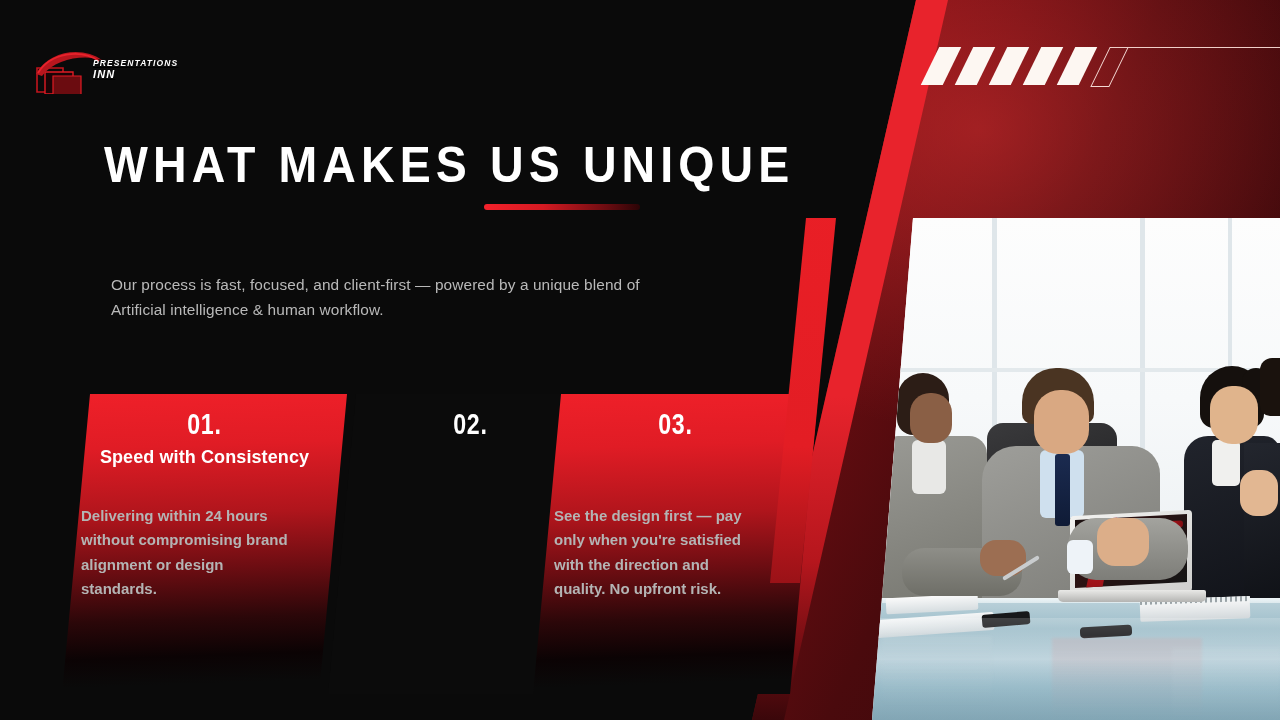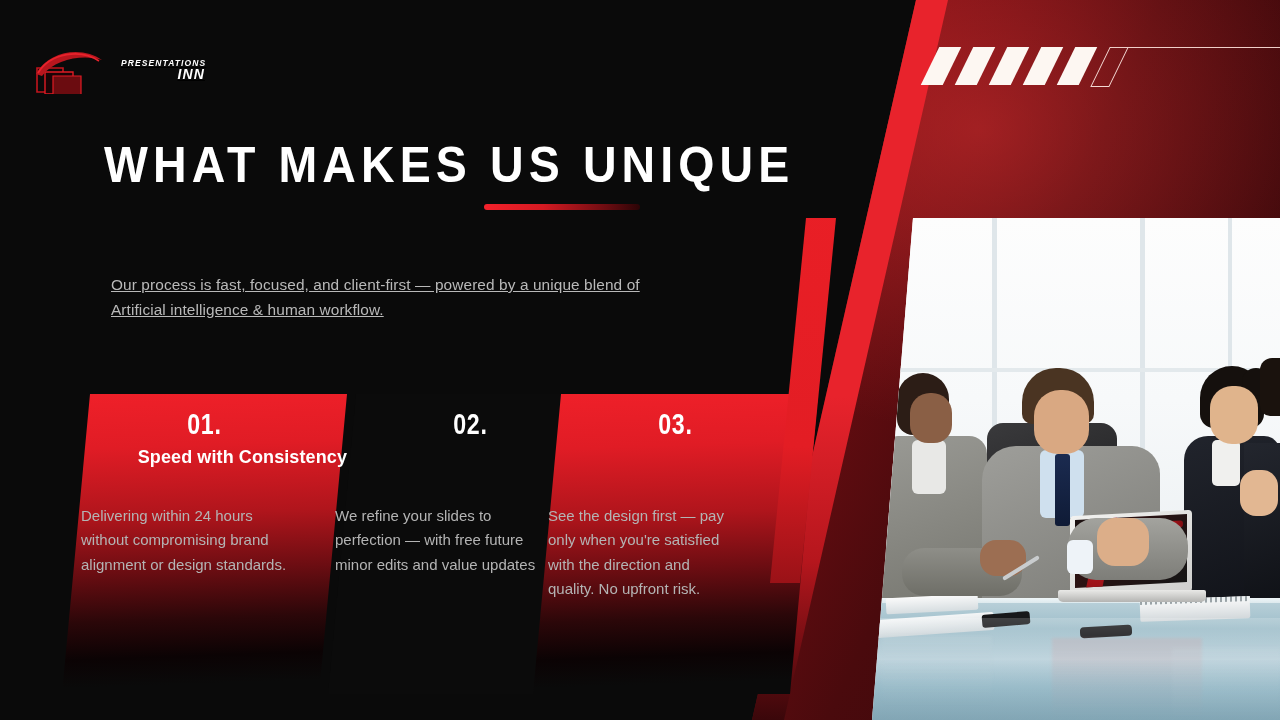--- a/index.html
+++ b/index.html
@@ -42,27 +42,27 @@
     border:1.4px solid #f4d9d4;background:transparent;
     transform:skewX(-26deg);
   }
   .stripe-rule{
     position:absolute;top:0px;left:181px;width:330px;height:1.4px;background:#f0cfc9;
   }
 
   
   .logo{position:absolute;left:33px;top:40px;width:160px;height:56px;}
   .logo-mark{position:absolute;left:0;top:6px;width:70px;height:48px;}
-  .logo-text{position:absolute;left:88px;top:18px;width:84px;text-align:right;text-decoration:underline;}
+  .logo-text{position:absolute;left:60px;top:18px;width:84px;text-align:left;text-decoration:underline;}
   .logo-l1{
     color:#ffffff;font-size:8.5px;font-weight:700;letter-spacing:1.1px;
     font-style:italic;font-family:"Liberation Sans",sans-serif;line-height:11px;
   }
   .logo-l2{
-    color:#ffffff;font-size:14px;font-weight:700;letter-spacing:1.1px;
+    color:#ffffff;font-size:11px;font-weight:700;letter-spacing:1.1px;
     font-style:italic;font-family:"Liberation Sans",sans-serif;line-height:11px;
   }
 
   
   .title{
     position:absolute;left:104px;top:136px;
     color:#ffffff;font-size:50px;line-height:58px;font-weight:700;
     letter-spacing:5.5px;
     font-family:"Liberation Sans Narrow","Liberation Sans",sans-serif;
     transform:scaleX(.93);transform-origin:left center;
@@ -71,21 +71,20 @@
   .title-underline{
     position:absolute;left:484px;top:204px;width:156px;height:6px;border-radius:3px;
     background:linear-gradient(90deg,#f4212b 0%,#d41a22 38%,#6d0c11 78%,#2a0406 100%);
   }
 
   
   .intro{
     position:absolute;left:111px;top:273px;width:545px;
     color:#b9b9b9;font-size:15.4px;line-height:24.6px;font-weight:400;
     letter-spacing:.1px;
-    text-decoration:underline;
   }
 
   
   .cards{position:absolute;left:0;top:0;width:1280px;height:720px;margin-top:16px;}
   .card{position:absolute;top:378px;height:300px;}
 
   
   #card-1{left:62px;width:285px;}
   #card-1 .fill{
     position:absolute;inset:0;
@@ -117,31 +116,31 @@
     clip-path:polygon(28px 0, 285px 0, 257px 300px, 0 300px);
   }
 
   .card-num{
     position:absolute;top:14px;left:0;width:100%;text-align:center;
     color:#ffffff;font-size:29px;font-weight:700;letter-spacing:1px;
     font-family:"Liberation Sans Narrow","Liberation Sans",sans-serif;
     transform:scaleX(.80);
   }
   .card-title{
-    position:absolute;top:52px;left:0;width:100%;text-align:right;
+    position:absolute;top:52px;left:0;width:100%;text-align:center;
     color:#ffffff;font-size:18px;line-height:22px;font-weight:700;
     letter-spacing:.1px;
   }
   .card-body{
     position:absolute;top:110px;
-    color:#b4b4b4;font-size:15px;line-height:24.4px;font-weight:400;
+    color:#b4b4b4;font-size:15px;line-height:24.4px;font-weight:700;
   }
   #card-1 .card-body{left:19px;width:215px;}
   #card-2 .card-body{left:7px;width:210px;}
-  #card-3 .card-body{left:15px;width:190px;}
+  #card-3 .card-body{left:21px;width:190px;}
 
   
   .photo{
     position:absolute;left:872px;top:218px;width:408px;height:502px;
     overflow:hidden;
     -webkit-clip-path:polygon(41px 0, 408px 0, 408px 502px, 0 502px);
     clip-path:polygon(41px 0, 408px 0, 408px 502px, 0 502px);
     background:#ffffff;
   }
   .ph{position:absolute;}
@@ -297,21 +296,20 @@
       <div class="fill"></div>
       <div class="card-num">01.</div>
       <div class="card-title">Speed with Consistency</div>
       <div class="card-body">Delivering within 24 hours without compromising brand alignment or design standards.</div>
     </div>
 
     <div class="card" id="card-2">
       <div class="outline"></div>
       <div class="fill"></div>
       <div class="card-num">02.</div>
-      <div class="card-body">We refine your slides to perfection — with free future minor edits and value updates</div>
     </div>
 
     <div class="card" id="card-3">
       <div class="fill"></div>
       <div class="card-num">03.</div>
       <div class="card-body">See the design first — pay only when you're satisfied with the direction and quality. No upfront risk.</div>
     </div>
 
   </div>
 

